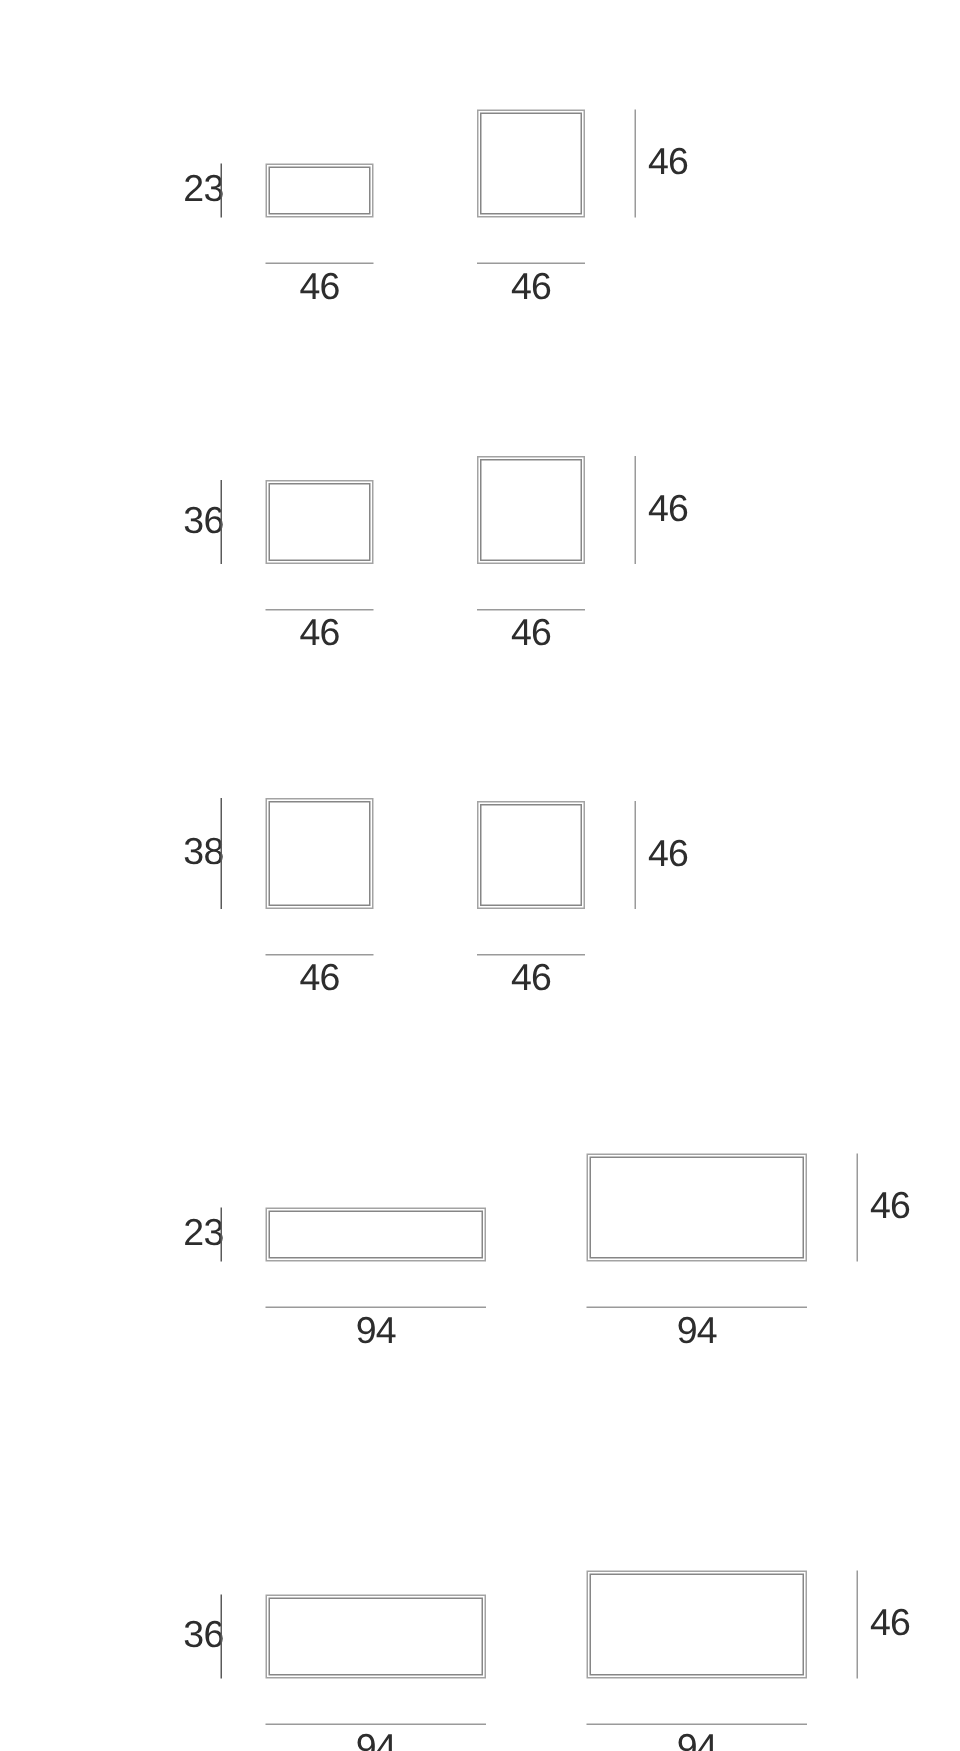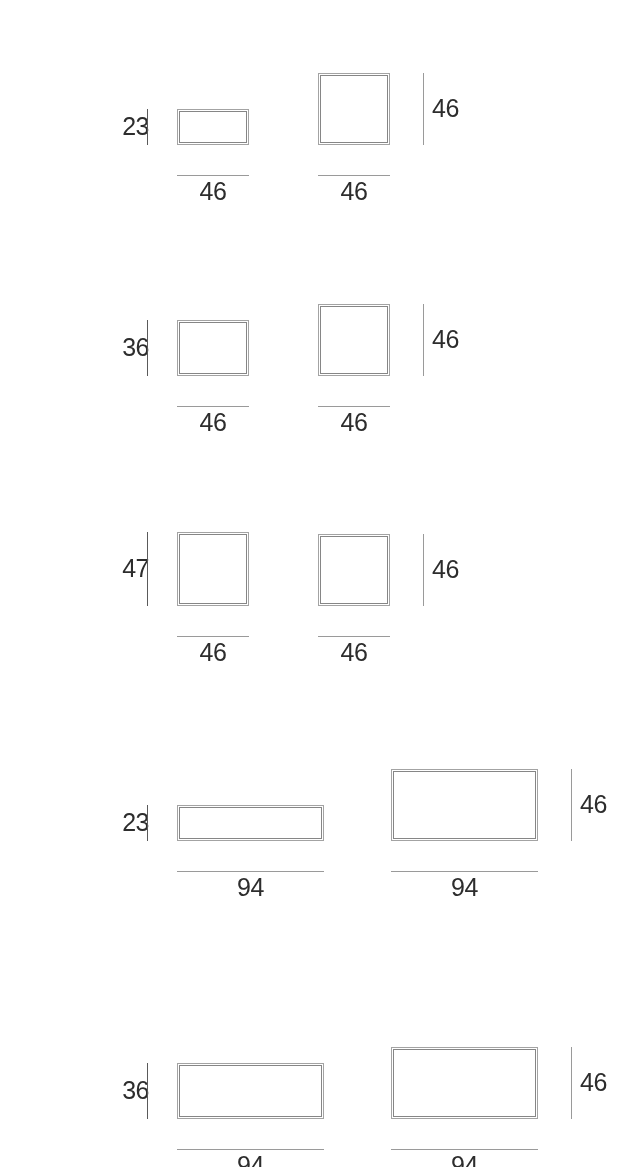--- a/index.html
+++ b/index.html
@@ -77,21 +77,21 @@
       <div class="box-inner"></div>
     </div>
     <div class="vline" style="left: 423px; top: 268px; height: 72px;"></div>
     <div class="lbl right-label" style="left: 432px; top: 291px;">46</div>
     <div class="hline" style="left: 318px; top: 370px; width: 72px;"></div>
     <div class="lbl width-label" style="left: 309px; top: 374px;">46</div>
   </div>
 
   <div class="row">
 
-    <div class="lbl height-label" style="left: 89px; top: 520px;">47</div>
+    <div class="lbl height-label" style="left: 89px; top: 520px;">38</div>
     <div class="tick" style="left: 147px; top: 496px; height: 74px;"></div>
     <div class="box" style="left: 177px; top: 496px; width: 72px; height: 74px;">
       <div class="box-inner"></div>
     </div>
     <div class="hline" style="left: 177px; top: 600px; width: 72px;"></div>
     <div class="lbl width-label" style="left: 168px; top: 604px;">46</div>
 
     <div class="box" style="left: 318px; top: 498px; width: 72px; height: 72px;">
       <div class="box-inner"></div>
     </div>

